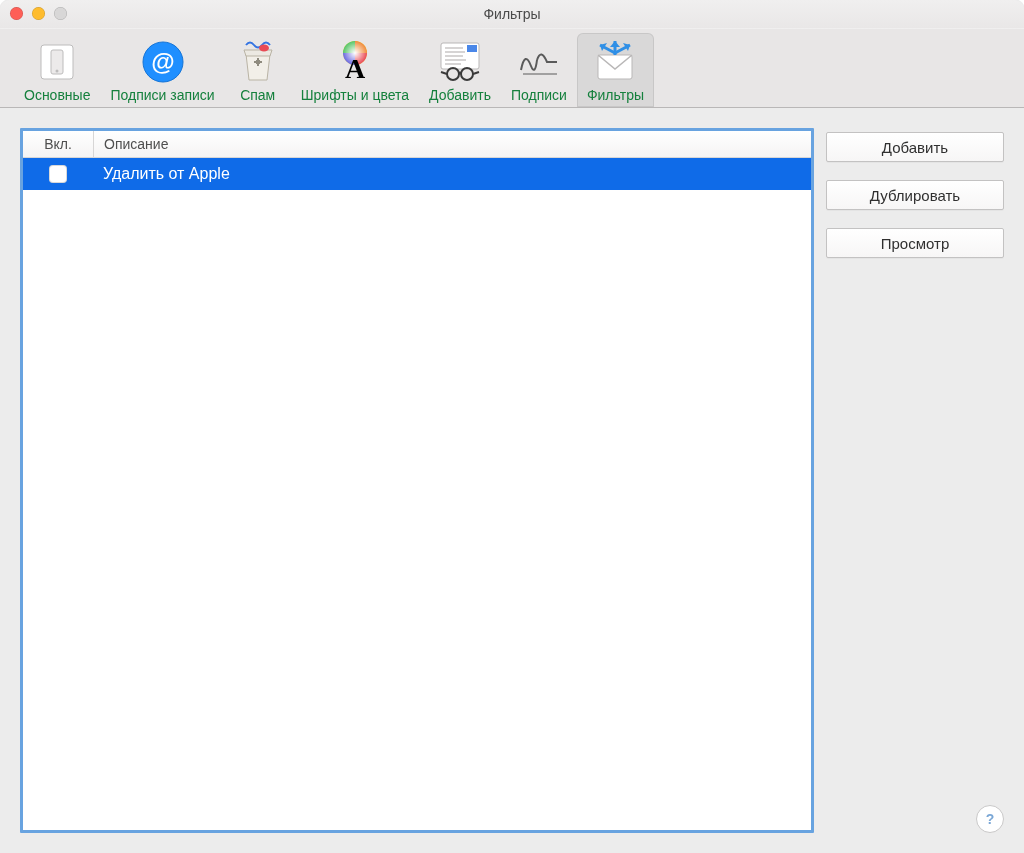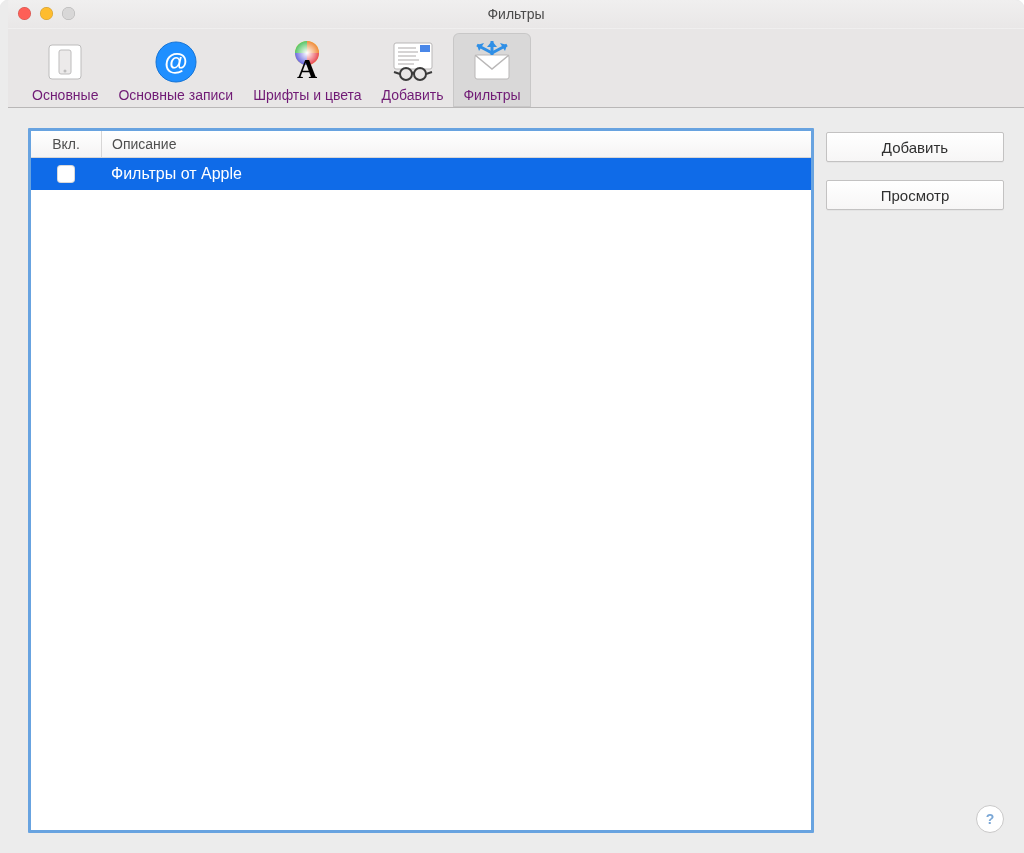--- a/index.html
+++ b/index.html
@@ -18,21 +18,21 @@
     font-family:-apple-system,"Helvetica Neue",Helvetica,Arial,sans-serif;
     font-size:14px;color:var(--text);
     display:flex;align-items:flex-start;justify-content:flex-start;
   }
   .window{
     width:1024px;height:853px;box-sizing:border-box;
     background:var(--win-bg);
     border-top-left-radius:10px;border-top-right-radius:10px;
     display:flex;flex-direction:column;
     box-shadow:0 0 0 1px rgba(0,0,0,.08);
-    position:relative;overflow:hidden;padding-left:8px;
+    position:relative;overflow:hidden;
   }
   
   .titlebar{
     height:28px;display:flex;align-items:center;justify-content:center;
     position:relative;background:linear-gradient(#f0efef,#e9e7e7);
     border-bottom:1px solid transparent;
   }
   .traffic{
     position:absolute;left:10px;top:7px;display:flex;gap:9px;
   }
@@ -58,21 +58,21 @@
   }
   .tb-item.sel{
     background:var(--tb-sel);
     box-shadow:inset 0 0 0 1px rgba(0,0,0,.08);
   }
   .tb-item .ico{
     width:46px;height:46px;display:flex;align-items:center;justify-content:center;
     margin-bottom:2px;
   }
   .tb-item .ico svg{display:block;}
-  .tb-item .lab{font-size:14px;color:#701a75;white-space:nowrap;}
+  .tb-item .lab{font-size:14px;color:#15803d;white-space:nowrap;}
   
   .content{
     flex:1;display:flex;padding:20px 20px 20px 20px;gap:12px;
     position:relative;
   }
   .list-pane{
     flex:1;display:flex;flex-direction:column;
     border:3px solid var(--focus);border-radius:1px;
     background:#fff;
   }
@@ -150,23 +150,36 @@
     </div>
 
     <div class="tb-item">
       <div class="ico">
         <svg width="44" height="44" viewBox="0 0 44 44">
           <circle cx="22" cy="22" r="20" fill="#1f8fff"></circle>
           <circle cx="22" cy="22" r="20" fill="none" stroke="#1574d6" stroke-width="1"></circle>
           <text x="22" y="30" text-anchor="middle" font-size="24" font-weight="600" fill="#fff" font-family="Helvetica">@</text>
         </svg>
       </div>
-      <div class="lab">Основные записи</div>
-    </div>
-
+      <div class="lab">Подписи записи</div>
+    </div>
+
+    <div class="tb-item">
+      <div class="ico">
+        <svg width="44" height="44" viewBox="0 0 44 44">
+          <path d="M10 14 L34 14 L31 40 L13 40 Z" fill="#f2efe8" stroke="#b9b3a4"></path>
+          <path d="M8 10 L36 10 L34 16 L10 16 Z" fill="#ece9e2" stroke="#b9b3a4"></path>
+          <path d="M10 5 Q14 0 18 5 Q22 10 26 5 Q30 0 34 5" fill="none" stroke="#3474e2" stroke-width="2"></path>
+          <ellipse cx="28" cy="8" rx="5" ry="3.5" fill="#e94b55"></ellipse>
+          <rect x="20" y="20" width="4" height="4" fill="#8f8b7e"></rect>
+          <path d="M18 22 L26 22 M22 18 L22 26" stroke="#8f8b7e" stroke-width="2"></path>
+        </svg>
+      </div>
+      <div class="lab">Спам</div>
+    </div>
 
     <div class="tb-item">
       <div class="ico">
         <svg width="44" height="44" viewBox="0 0 44 44">
           <defs>
             <radialGradient id="cw" cx="50%" cy="50%" r="50%">
               <stop offset="0%" stop-color="#fff"></stop>
               <stop offset="100%" stop-color="#fff" stop-opacity="0"></stop>
             </radialGradient>
           </defs>
@@ -193,20 +206,29 @@
           <circle cx="16" cy="35" r="6" fill="none" stroke="#3a3a3a" stroke-width="2"></circle>
           <circle cx="30" cy="35" r="6" fill="none" stroke="#3a3a3a" stroke-width="2"></circle>
           <path d="M22 35 Q23 32 24 35" fill="none" stroke="#3a3a3a" stroke-width="2"></path>
           <path d="M10 35 L4 33 M36 35 L42 33" stroke="#3a3a3a" stroke-width="2"></path>
         </svg>
       </div>
       <div class="lab">Добавить</div>
     </div>
 
 
+    <div class="tb-item">
+      <div class="ico">
+        <svg width="44" height="44" viewBox="0 0 44 44">
+          <path d="M4 30 Q8 10 14 26 Q18 36 20 20 M20 20 Q24 8 30 22 L40 22" fill="none" stroke="#5a5a5a" stroke-width="2"></path>
+          <path d="M6 34 L40 34" stroke="#5a5a5a" stroke-width="1"></path>
+        </svg>
+      </div>
+      <div class="lab">Подписи</div>
+    </div>
 
     <div class="tb-item sel">
       <div class="ico">
         <svg width="46" height="46" viewBox="0 0 46 46">
           <rect x="6" y="16" width="34" height="24" rx="2" fill="#fff" stroke="#b9b7b7"></rect>
           <path d="M6 16 L23 30 L40 16" fill="none" stroke="#b9b7b7" stroke-width="1.5"></path>
           <path d="M23 16 L23 2" stroke="#2f8fe6" stroke-width="3"></path>
           <path d="M23 2 L18 8 L28 8 Z" fill="#2f8fe6"></path>
           <path d="M23 14 L8 6" stroke="#2f8fe6" stroke-width="3"></path>
           <path d="M8 6 L10 12 L15 4 Z" fill="#2f8fe6"></path>
@@ -224,26 +246,27 @@
     <div class="list-pane">
       <div class="list-header">
         <div class="col-en">Вкл.</div>
         <div class="col-desc">Описание</div>
       </div>
       <div class="list-body">
         <div class="row sel">
           <div class="cell-en">
             <div class="chk"></div>
           </div>
-          <div class="cell-desc">Фильтры от Apple</div>
+          <div class="cell-desc">Удалить от Apple</div>
         </div>
       </div>
     </div>
 
     <div class="button-col">
       <div class="mac-btn">Добавить</div>
+      <div class="mac-btn">Дублировать</div>
       <div class="mac-btn">Просмотр</div>
     </div>
 
     <div class="help">?</div>
   </div>
 
 </div>
 
 </body></html>

